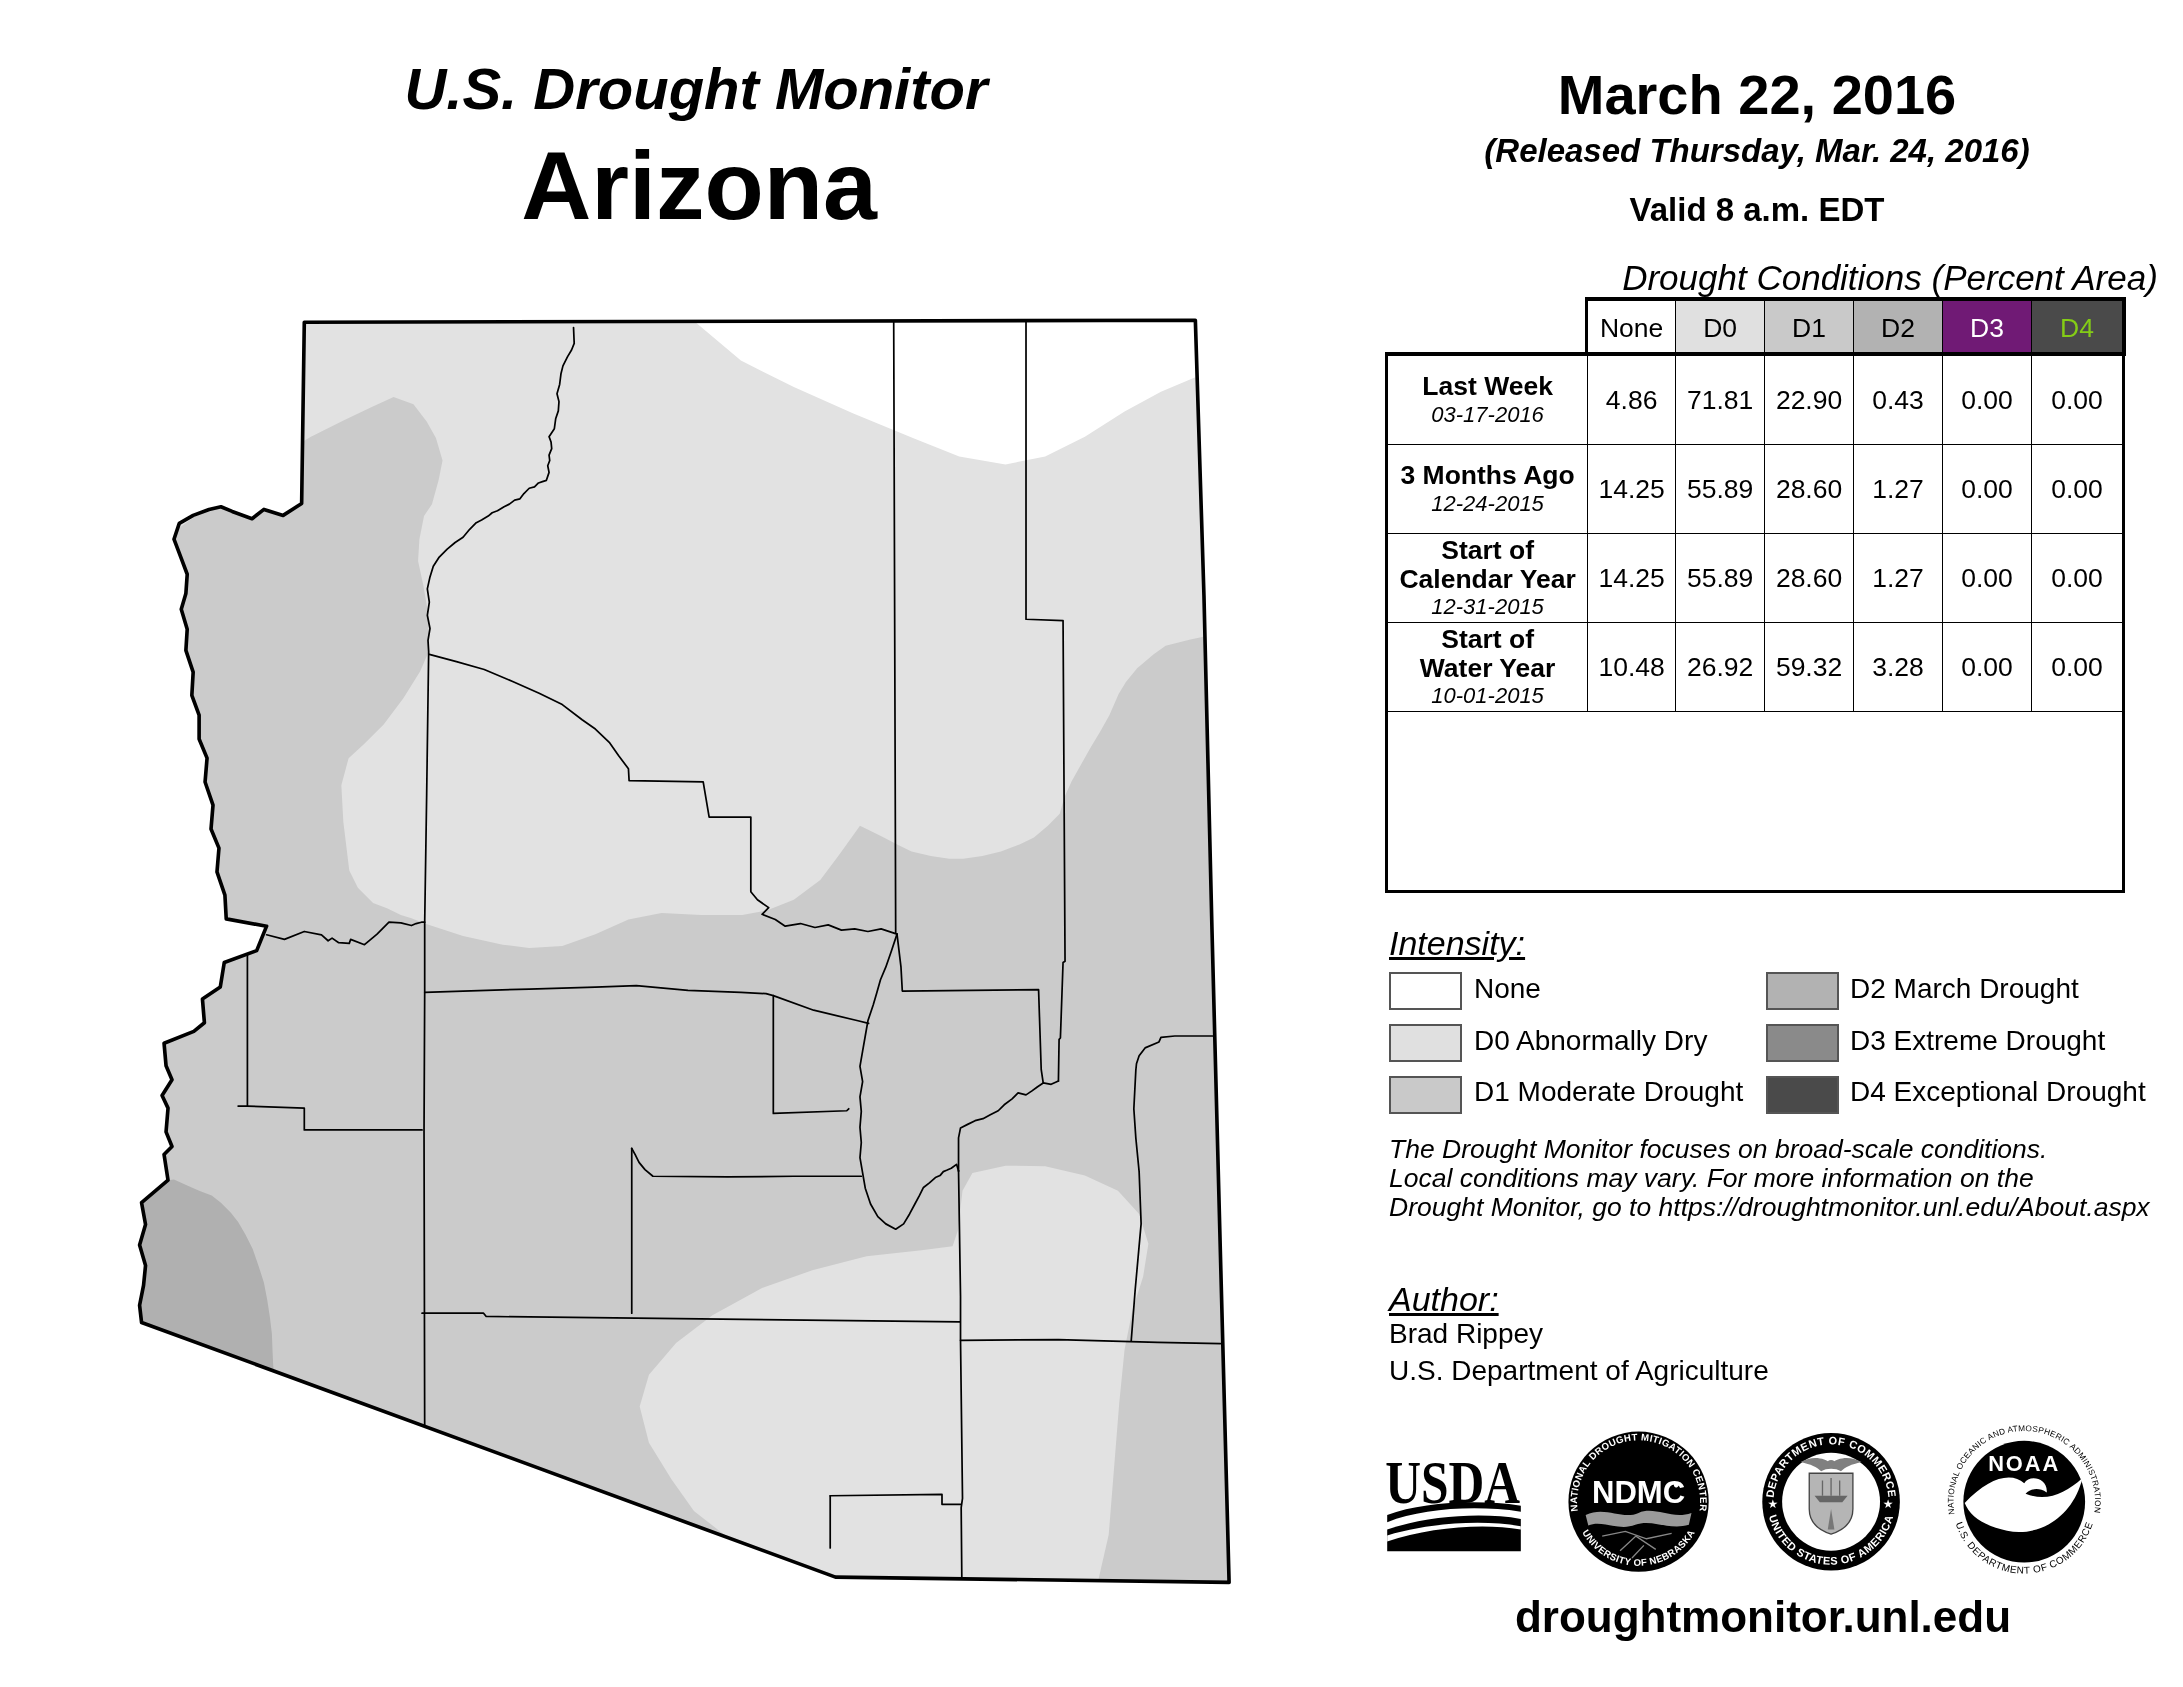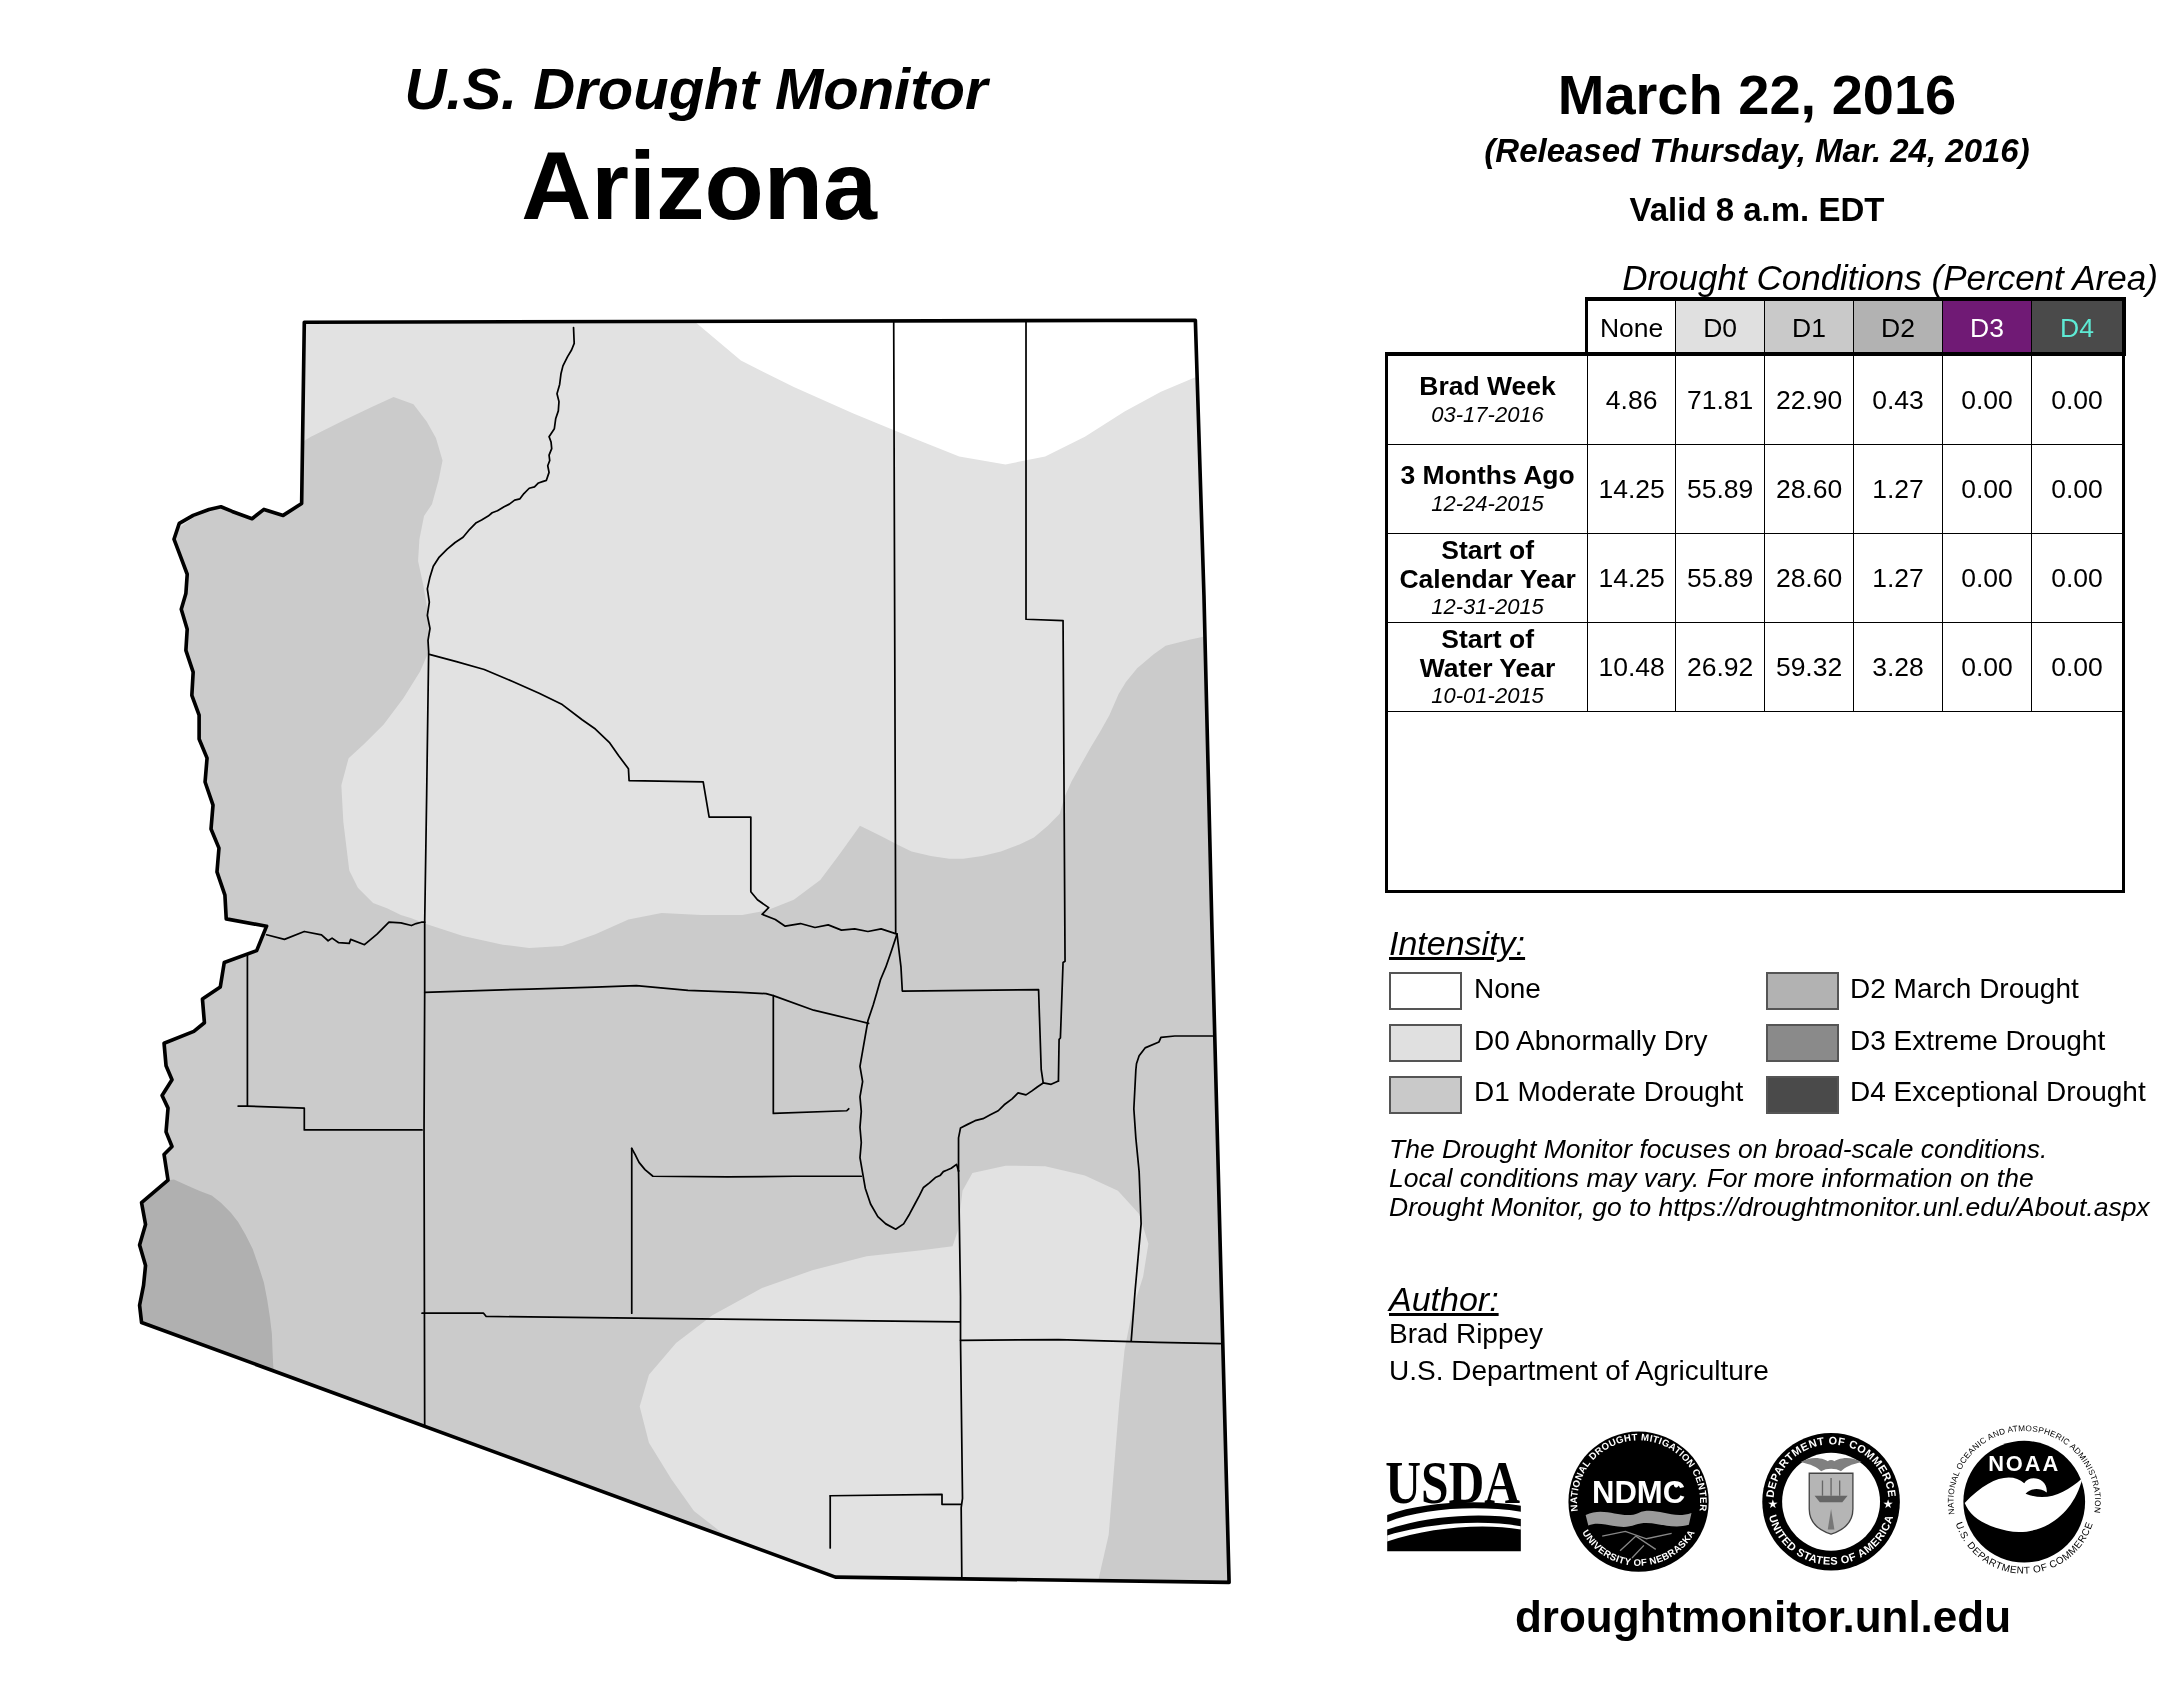--- a/index.html
+++ b/index.html
@@ -40,25 +40,25 @@
       <col style="width:90px">
     </colgroup>
   <tbody>
       <tr style="height:55px">
     <td style="border:none;background:#fff;"></td>
     <th style="background:#ffffff;font-size:26.5px;">None</th>
     <th style="background:#e0e0e0;font-size:26.5px;">D0</th>
     <th style="background:#c9c9c9;font-size:26.5px;">D1</th>
     <th style="background:#b2b2b2;font-size:26.5px;">D2</th>
     <th style="background:#701a75;font-size:26.5px;color:#fff;">D3</th>
-    <th style="background:#4a4a4a;font-size:26.5px;color:#5eead4;">D4</th>
+    <th style="background:#4a4a4a;font-size:26.5px;color:#84cc16;">D4</th>
   </tr>
   <tr style="height:89px">
         <td>
-          <div class="rowlab">Brad Week</div>
+          <div class="rowlab">Last Week</div>
           <div class="rowdate">03-17-2016</div>
         </td>
         <td class="val">4.86</td>
         <td class="val">71.81</td>
         <td class="val">22.90</td>
         <td class="val">0.43</td>
         <td class="val">0.00</td>
         <td class="val">0.00</td>
       </tr>
   <tr style="height:89px">

